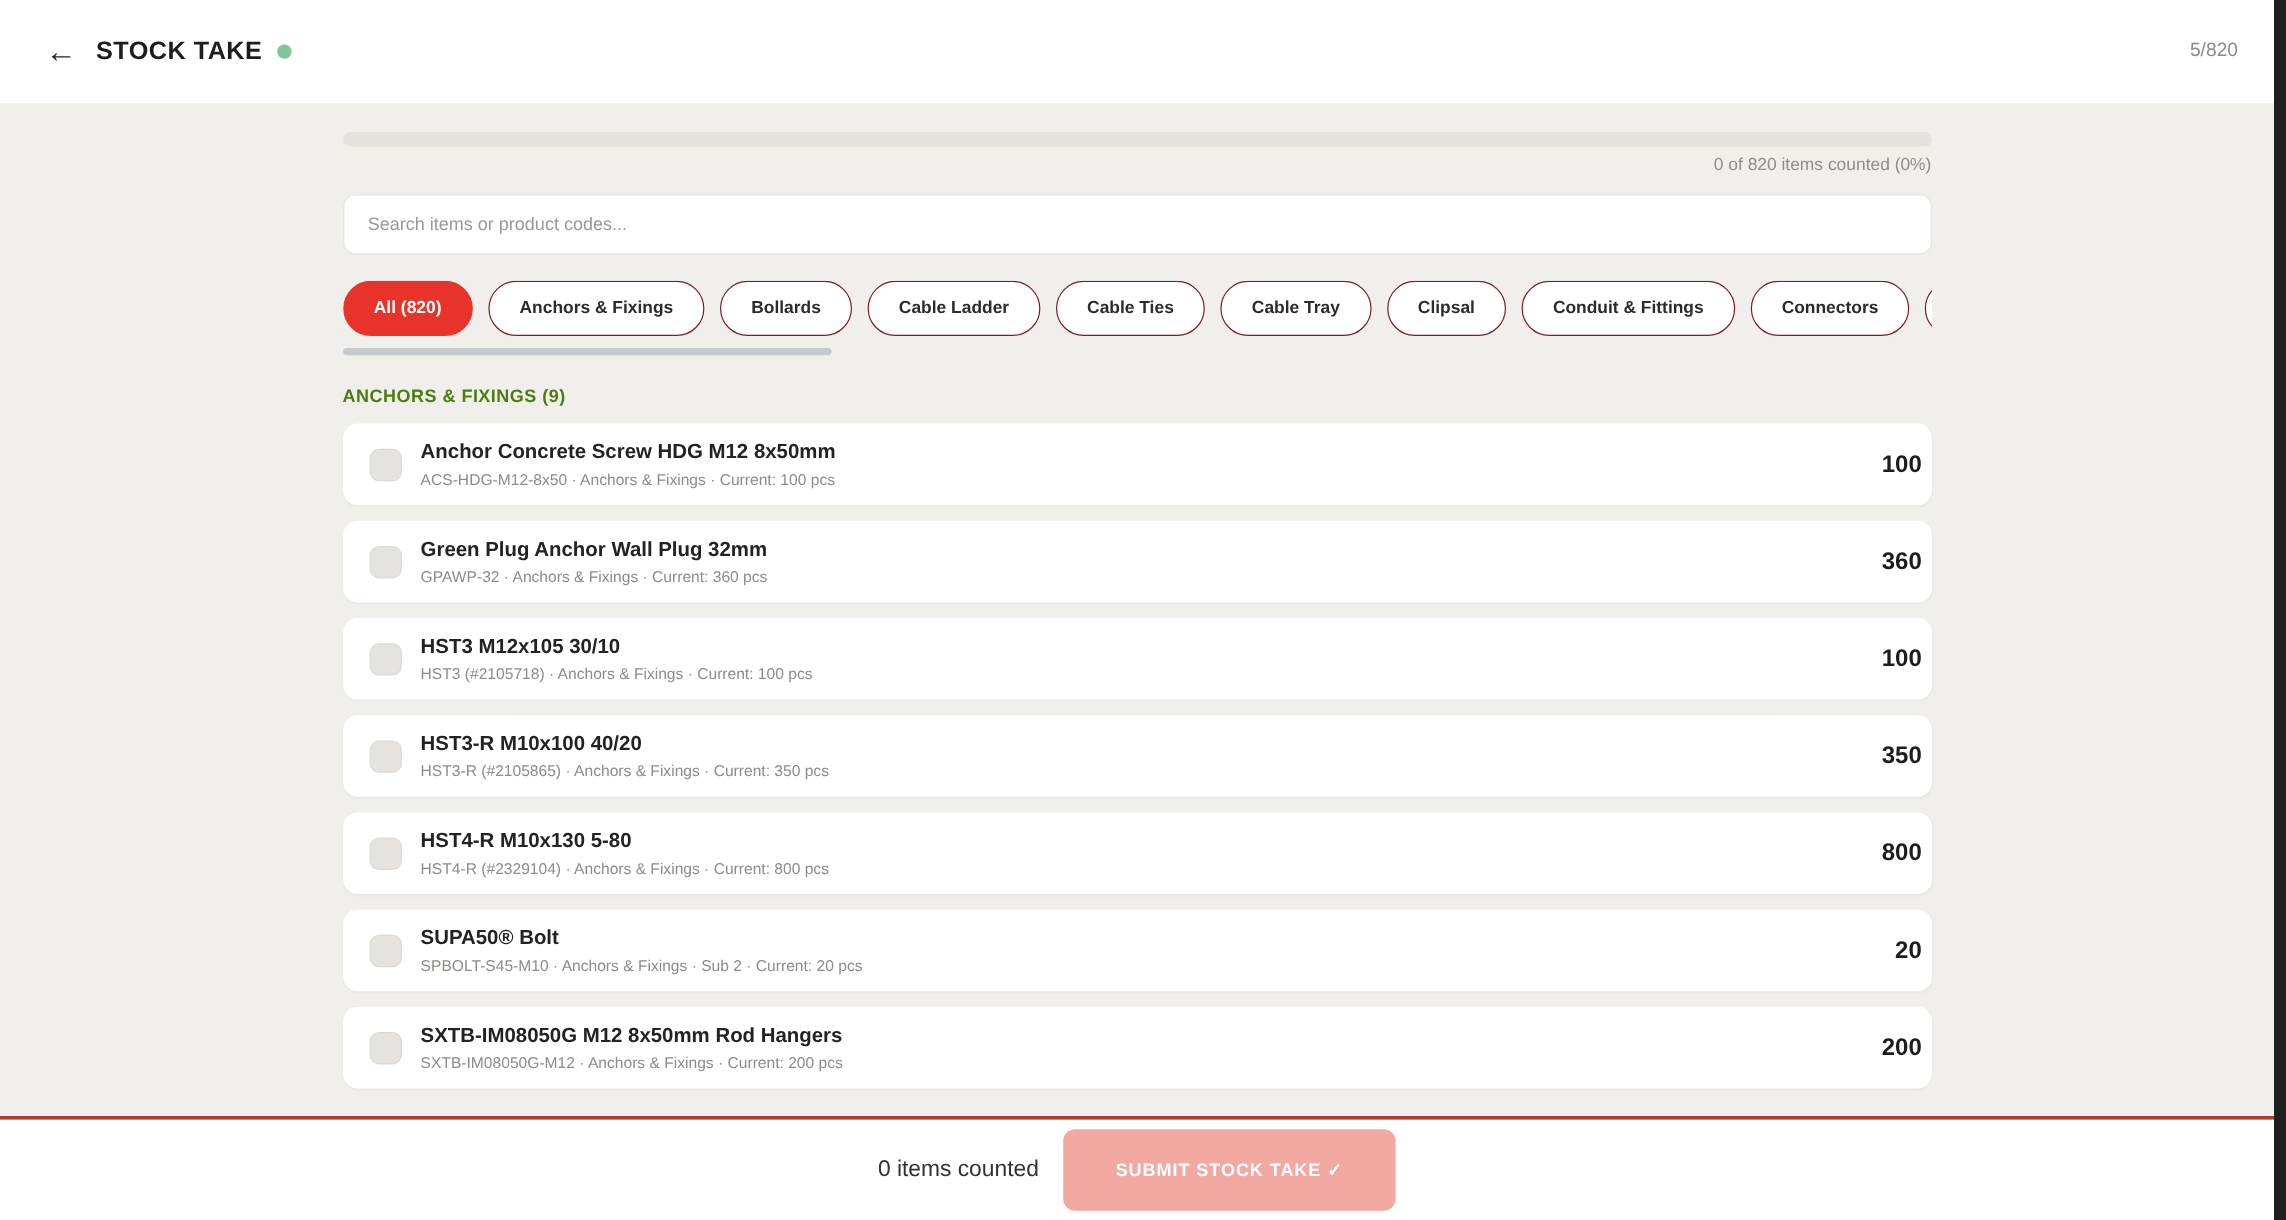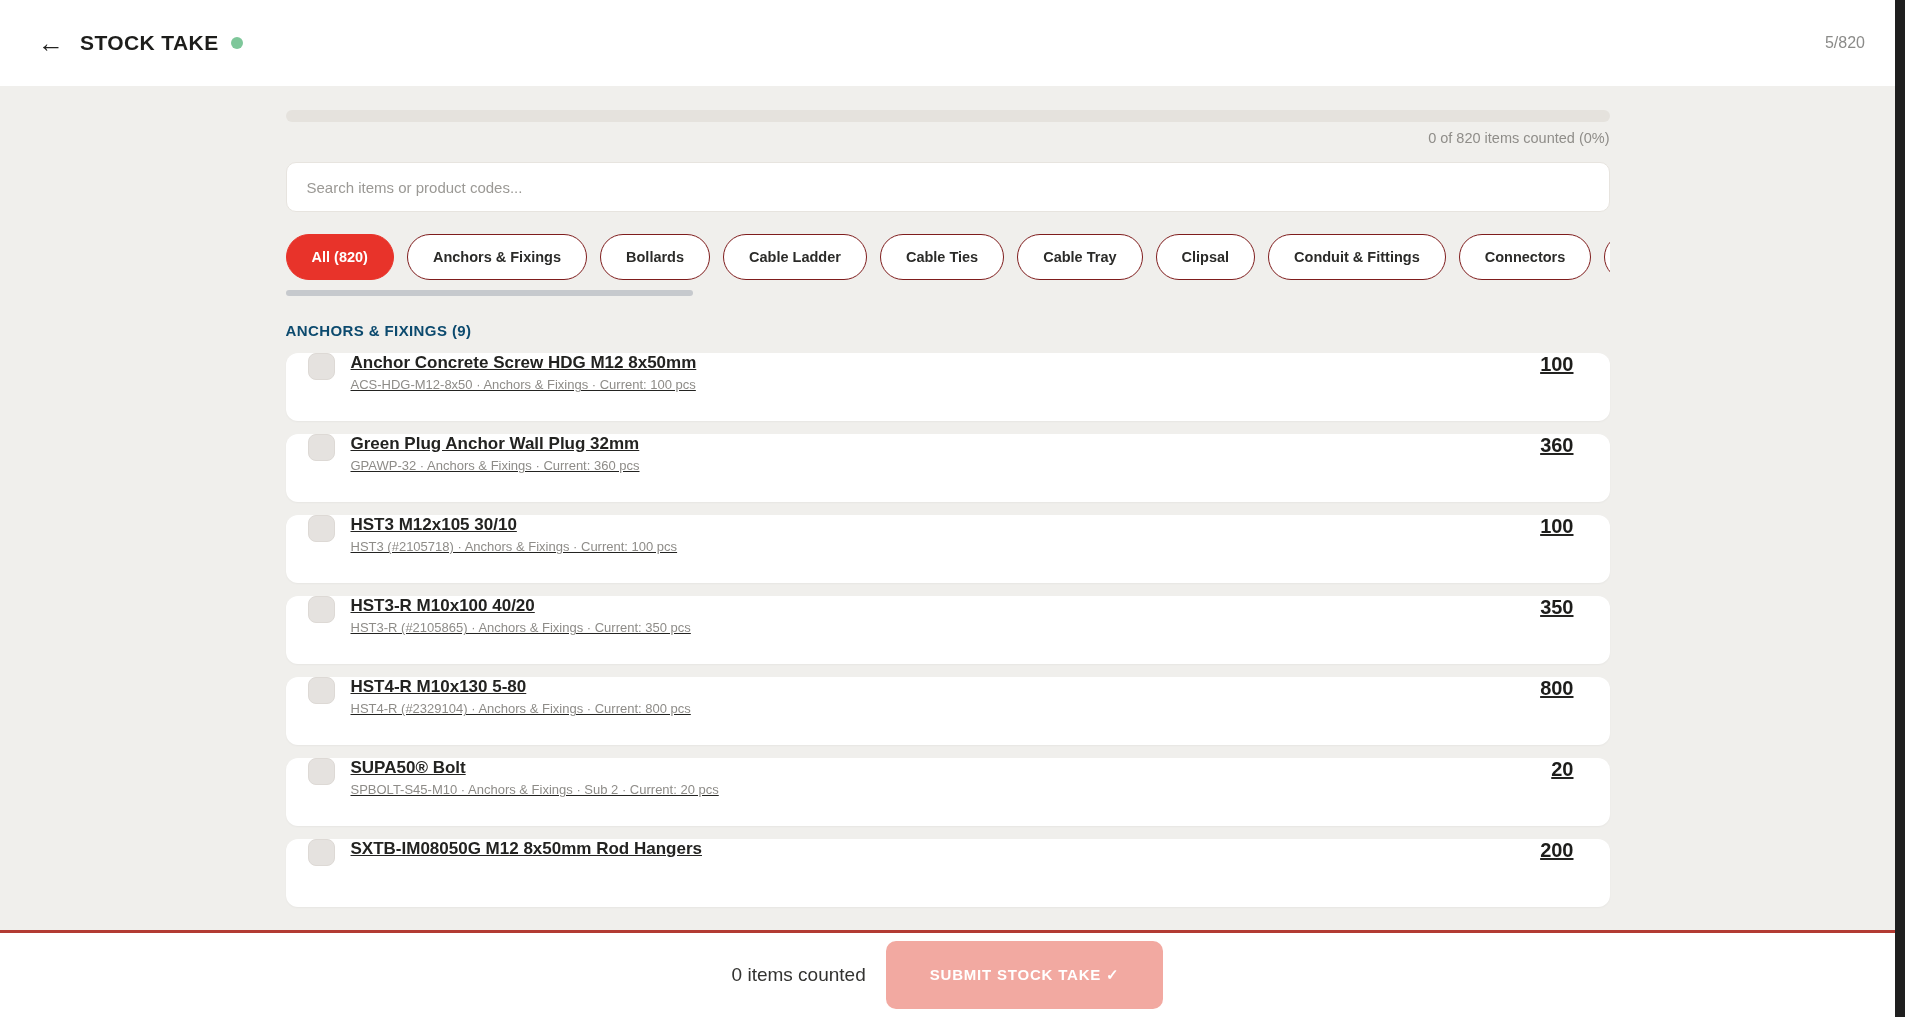--- a/index.html
+++ b/index.html
@@ -44,29 +44,28 @@
     flex:0 0 auto; height:46px; border-radius:23px; background:#ffffff;
     display:flex; align-items:center; padding:0 25px;
     font-size:14.5px; font-weight:700; color:#2b2b29; white-space:nowrap; cursor:pointer;
     border:1px solid #7f1d1d;
   }
   .chip.active { background:#e8332a; color:#ffffff; border-color:#e8332a; }
 
   .chips-scrollbar { margin-top:10px; width:407px; height:6px; border-radius:3px; background:#c6c9cd; }
 
   .section-heading {
-    margin-top:26px; font-size:15px; font-weight:800; letter-spacing:.4px; color:#0c4a6e;
+    margin-top:26px; font-size:15px; font-weight:800; letter-spacing:.4px; color:#4d7c0f;
   }
 
   .item-list { margin-top:14px; display:flex; flex-direction:column; gap:13px; }
   .item-card {
     background:#ffffff; border-radius:12px; height:68px;
-    display:flex; align-items:flex-start; padding:0 36px 0 22px;
+    display:flex; align-items:center; padding:0 8px 0 22px;
     box-shadow:0 1px 2px rgba(0,0,0,.04);
-    text-decoration:underline;
   }
   .checkbox {
     width:27px; height:27px; border-radius:8px; background:#e5e2df;
     border:1px solid #ddd9d5; flex:0 0 auto; cursor:pointer;
   }
   .item-text { margin-left:16px; flex:1 1 auto; min-width:0; }
   .item-name { font-size:17px; font-weight:700; color:#232321; line-height:1.2; }
   .item-meta { font-size:13px; color:#8e8c88; margin-top:4px; }
   .item-qty { font-size:20px; font-weight:800; color:#1d1d1b; margin-left:20px; }
 
@@ -183,20 +182,21 @@
             <div class="item-name">SUPA50® Bolt</div>
             <div class="item-meta">SPBOLT-S45-M10 · Anchors &amp; Fixings · Sub 2 · Current: 20 pcs</div>
           </div>
           <div class="item-qty">20</div>
         </div>
 
         <div class="item-card">
           <div class="checkbox"></div>
           <div class="item-text">
             <div class="item-name">SXTB-IM08050G M12 8x50mm Rod Hangers</div>
+            <div class="item-meta">SXTB-IM08050G-M12 · Anchors &amp; Fixings · Current: 200 pcs</div>
           </div>
           <div class="item-qty">200</div>
         </div>
 
       </div>
     </div>
   </div>
 
   <div class="footer">
     <span class="footer-count">0 items counted</span>

